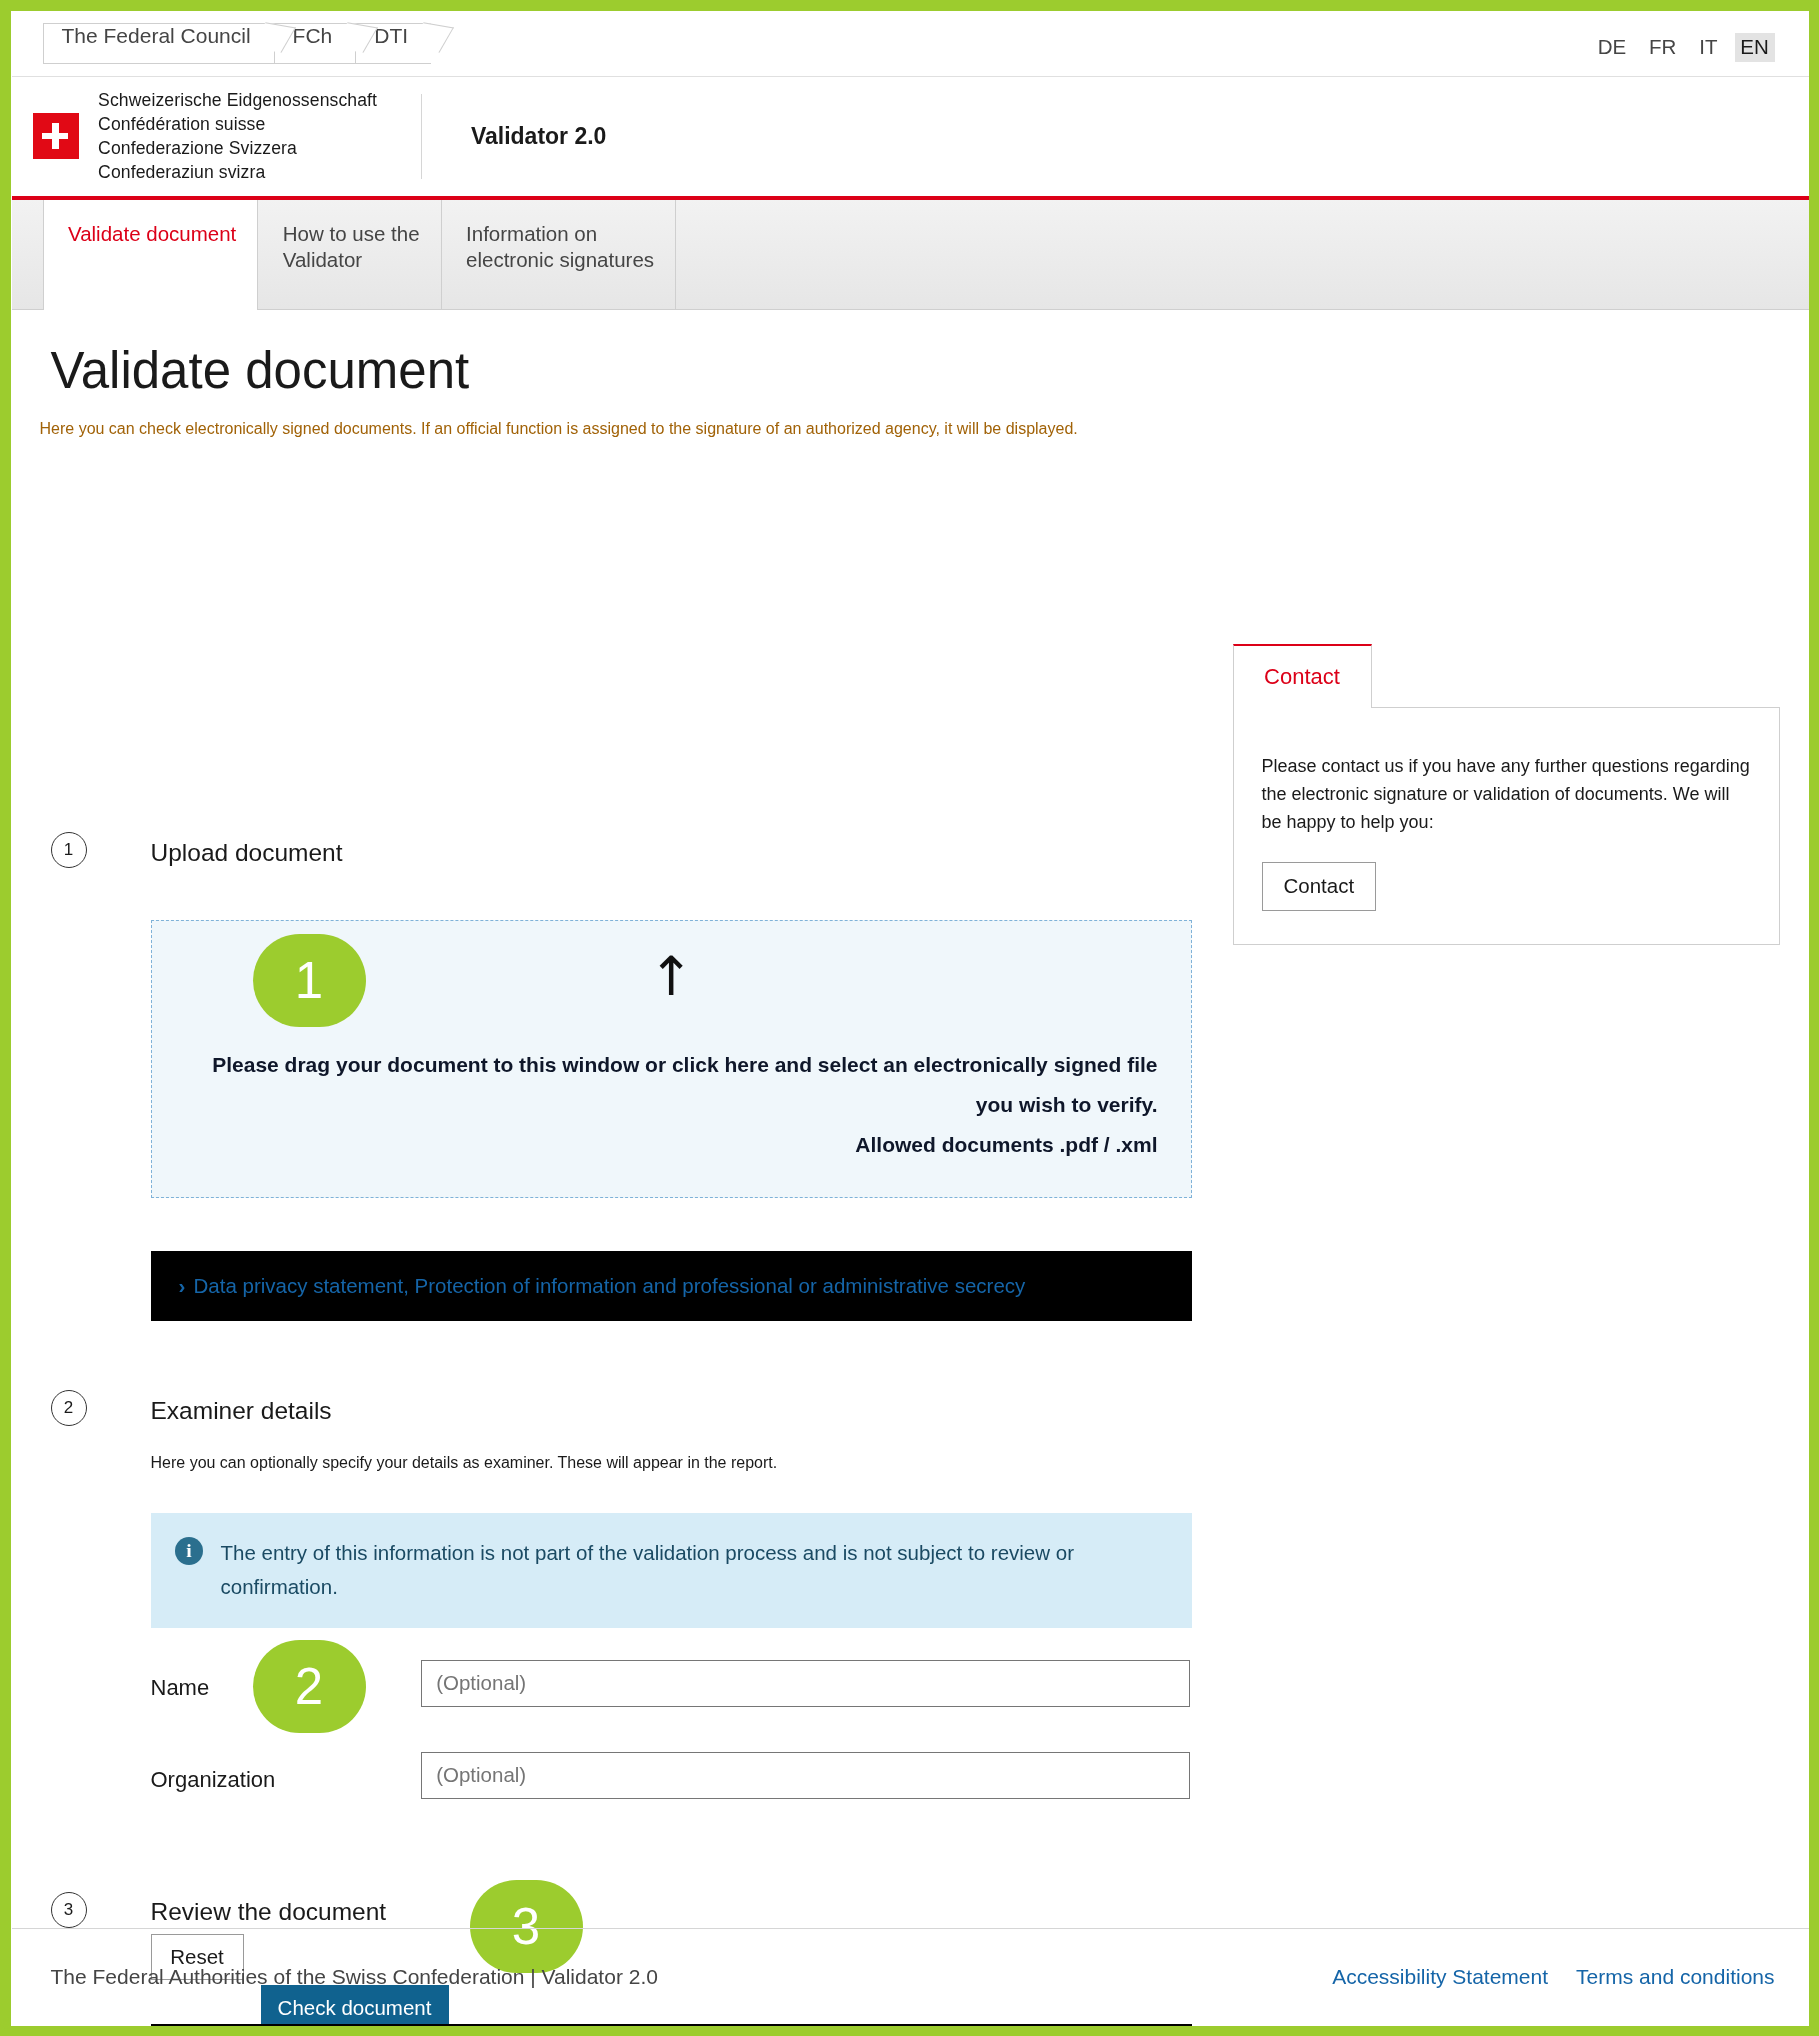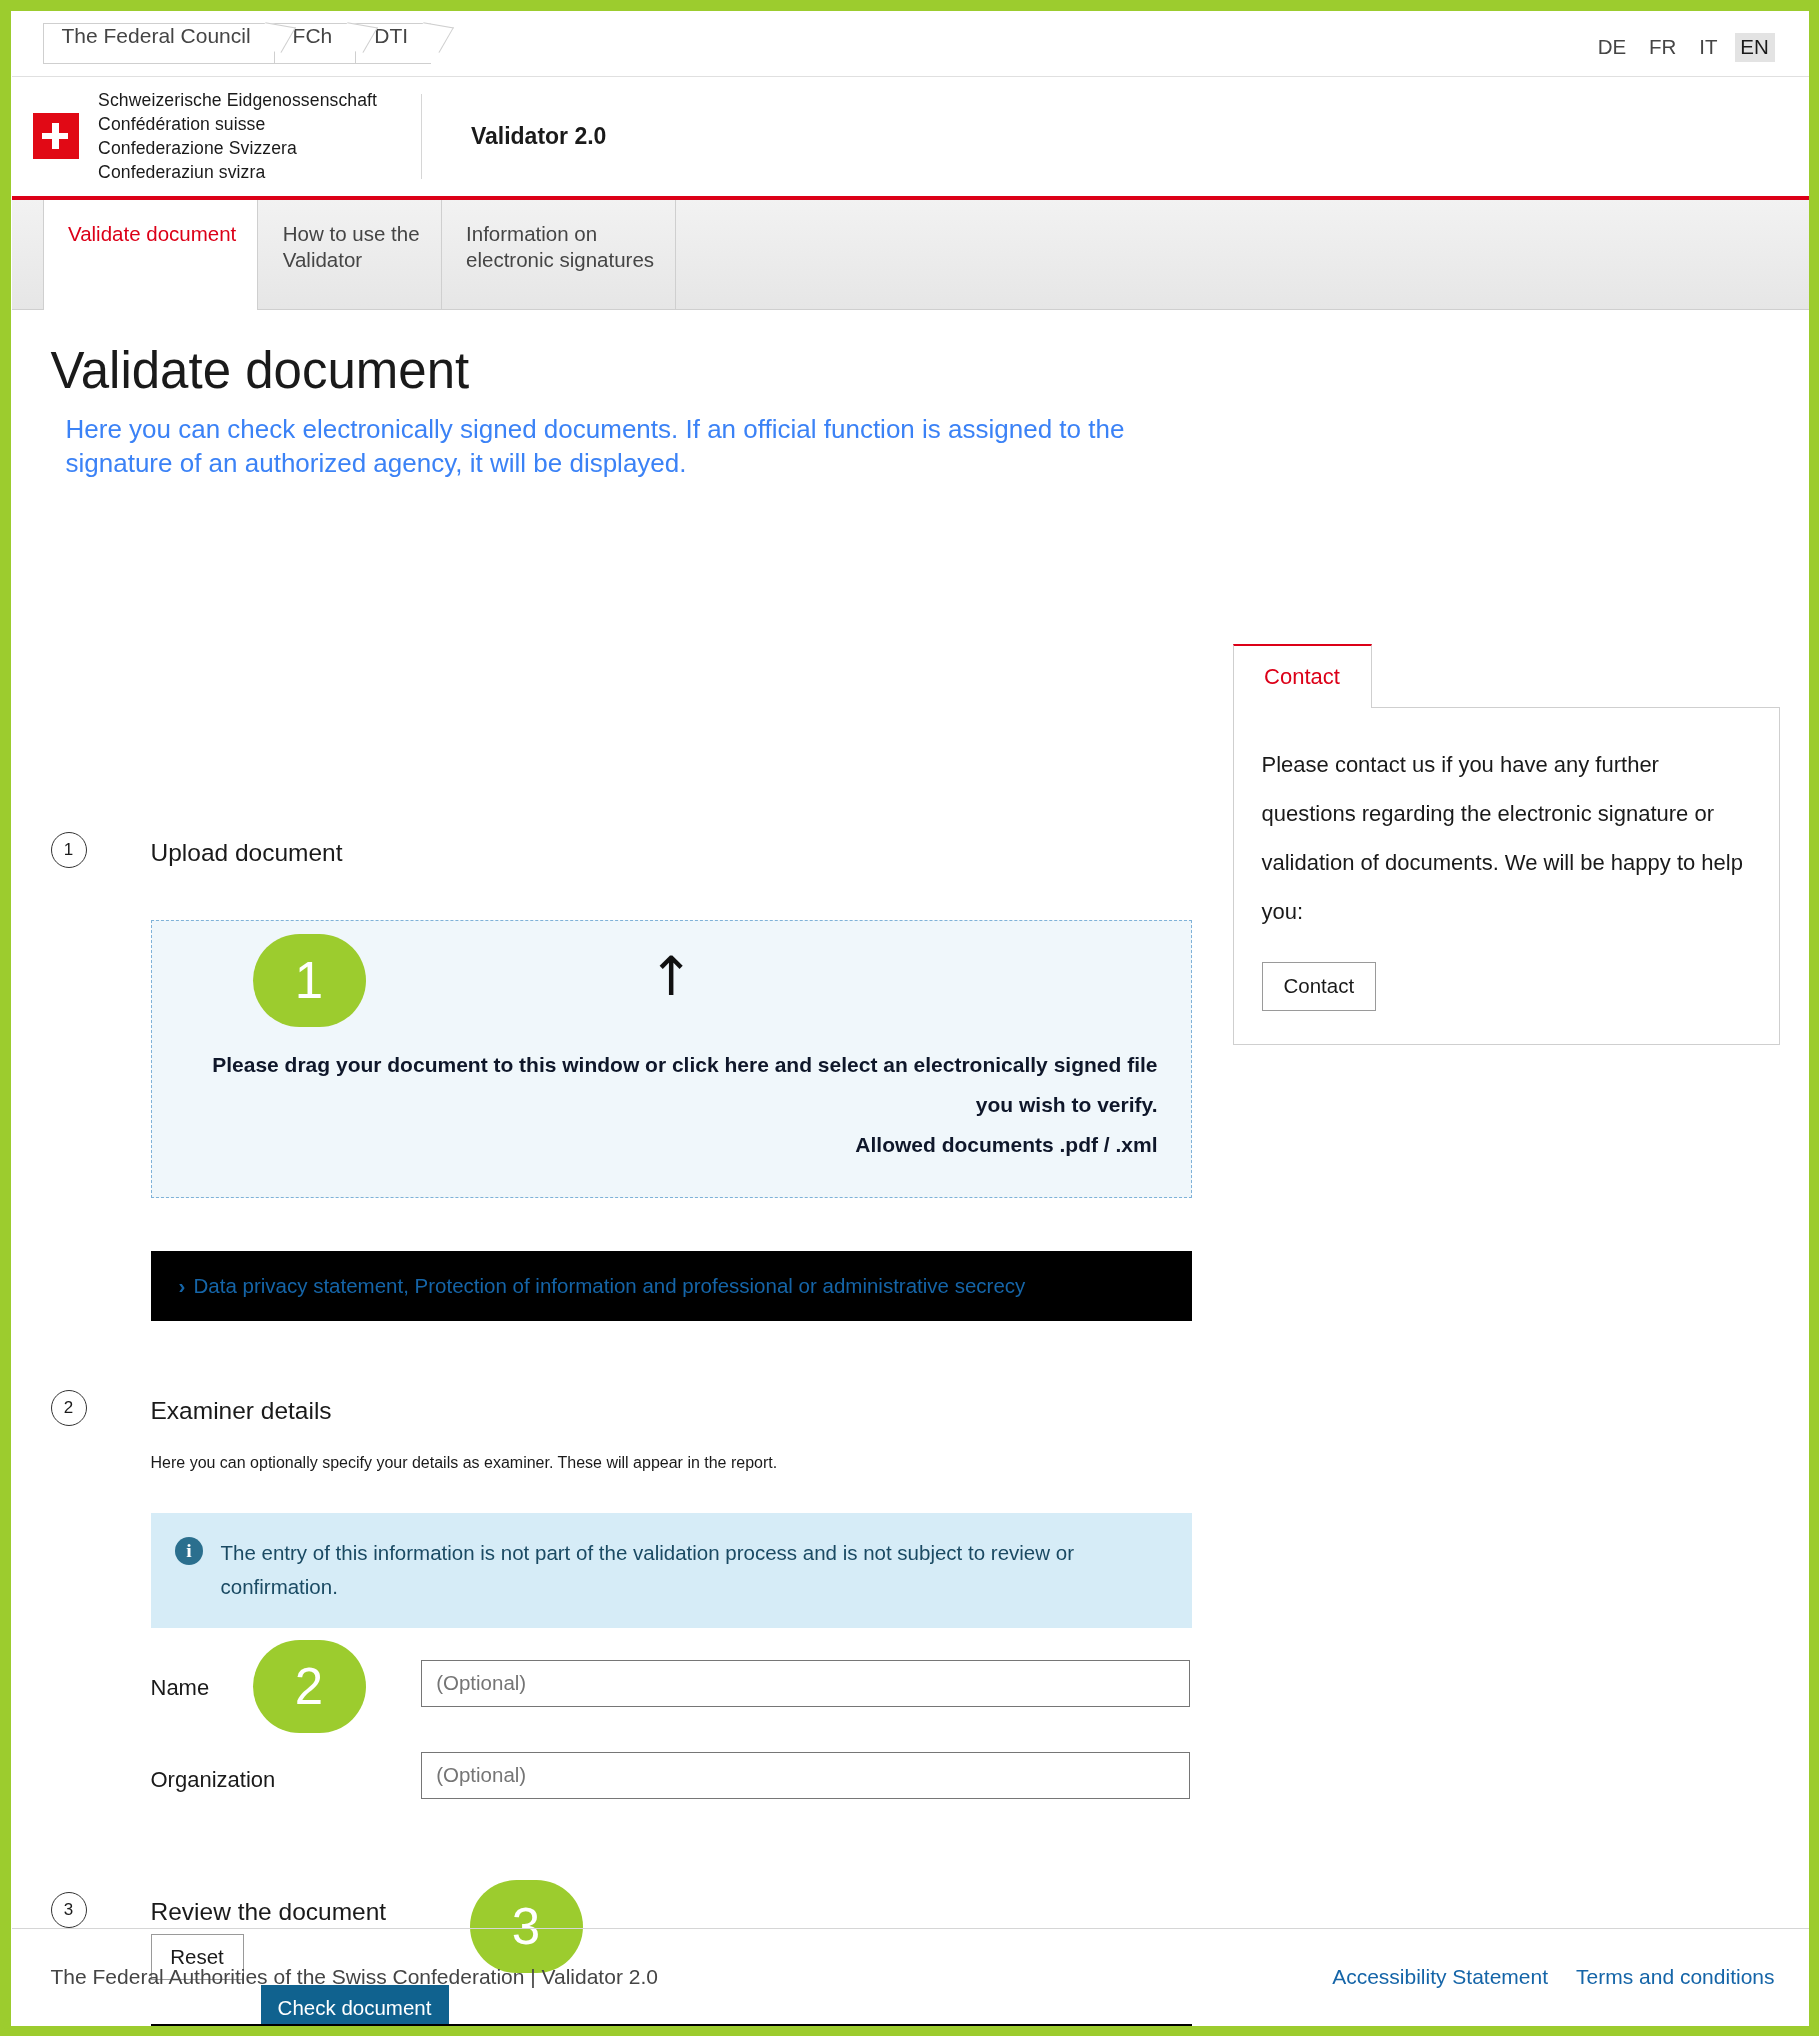--- a/index.html
+++ b/index.html
@@ -151,25 +151,25 @@
   }
   .h1 {
     position: absolute;
     left: 39px; top: 31px;
     font-size: 51px;
     font-weight: 400;
     color: #1a1a1a;
   }
   .lead {
     position: absolute;
-    left: 54px; top: 102px;
+    left: 28px; top: 102px;
     width: 1137px;
-    font-size: 26px;
+    font-size: 16px;
     line-height: 34px;
-    color: #3b82f6;
+    color: #a16207;
   }
   .stepnum {
     position: absolute;
     width: 36px; height: 36px;
     border: 1.6px solid #333;
     border-radius: 50%;
     font-size: 17px;
     display: flex; align-items: center; justify-content: center;
     color: #1a1a1a;
     background: #fff;
@@ -296,23 +296,23 @@
     position: relative;
     z-index: 2;
   }
   .contactbody {
     border: 0.8px solid #cfcfcf;
     margin-top: -0.8px;
     padding: 28px 28px 33px 28px;
     background: #fff;
   }
   .contactbody p {
-    margin: 4px 0 26px 0;
-    font-size: 22px;
-    line-height: 49px;
+    margin: 16px 0 26px 0;
+    font-size: 18px;
+    line-height: 28px;
     color: #1a1a1a;
   }
   .btn-contact {
     display: inline-block;
     padding: 11.5px 21px;
     border: 0.8px solid #9a9a9a;
     background: #fff;
     font-size: 20.5px;
     color: #1a1a1a;
     font-family: "Liberation Sans", sans-serif;

